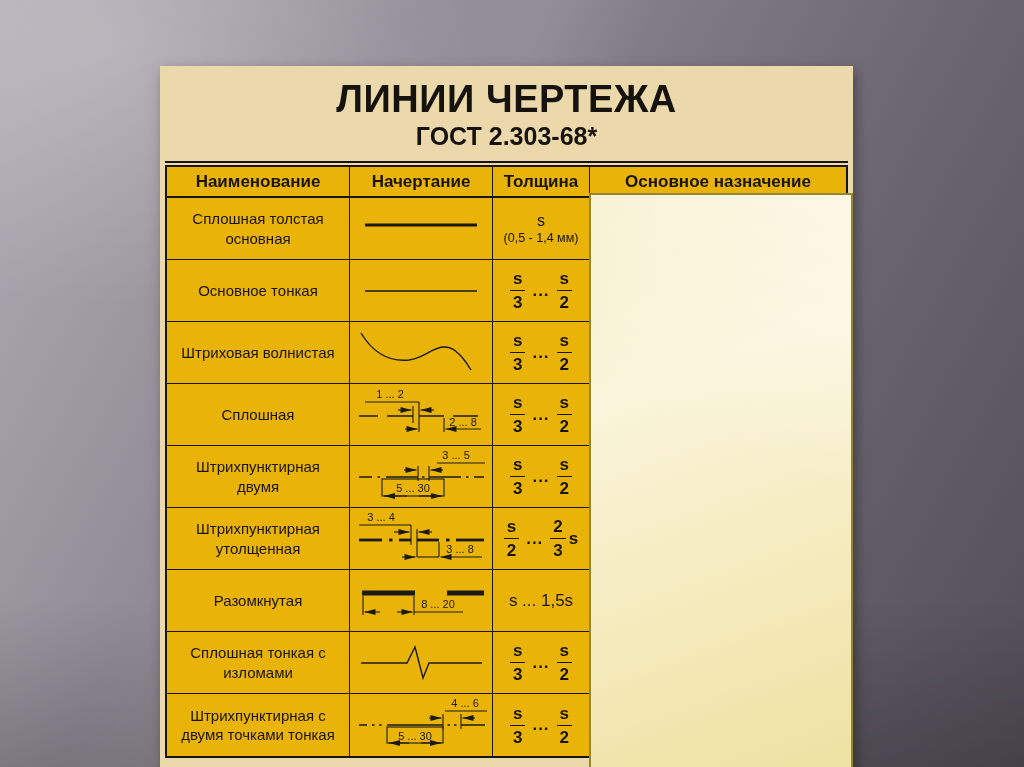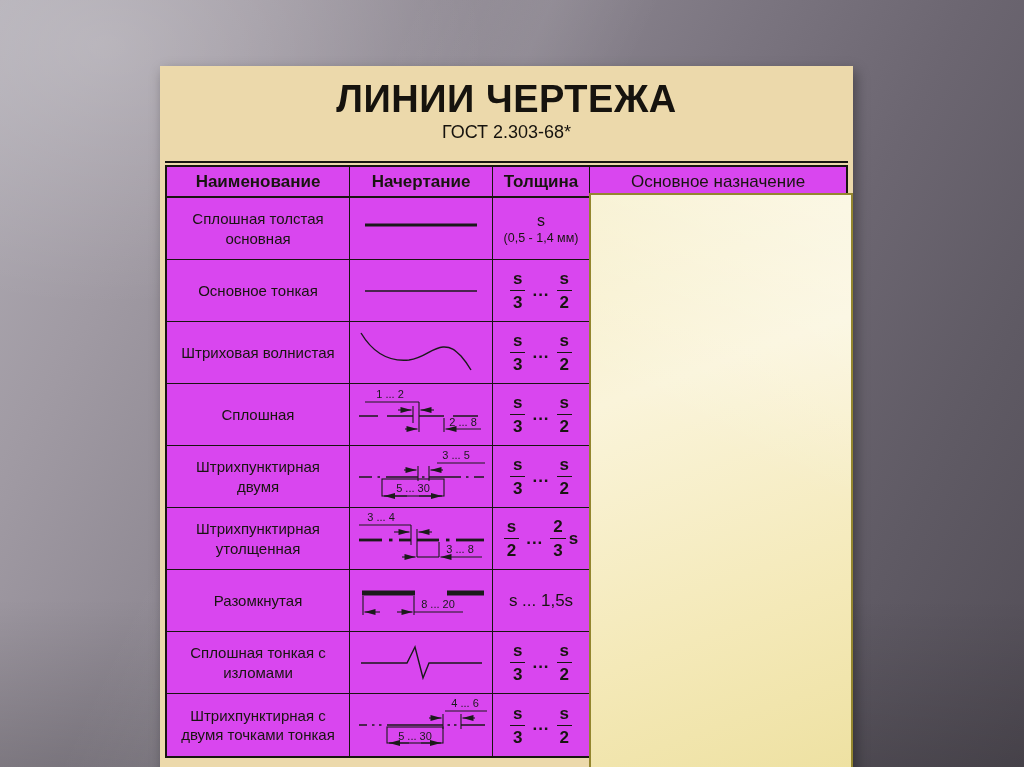--- a/index.html
+++ b/index.html
@@ -19,24 +19,24 @@
       linear-gradient(rgba(0,0,0,0) 78%,rgba(0,0,0,0.16) 100%);
   }
   .poster{
     position:absolute;left:160px;top:31px;width:693px;height:734px;
     background:#ecd9ab;
     box-shadow:3px 5px 12px rgba(0,0,0,0.35);
     margin-top:35px;
   }
   .titles{position:absolute;left:0;top:12px;width:100%;text-align:center;color:#16130e;}
   .title-main{font-size:38px;font-weight:bold;letter-spacing:0.5px;line-height:1.12;}
-  .title-sub{font-size:18px;font-weight:normal;margin-top:1px;}
+  .title-sub{font-size:25px;font-weight:bold;margin-top:1px;}
   .gost-table{
     position:absolute;left:5px;top:99px;width:683px;height:593px;
-    box-sizing:border-box;border:2px solid #181510;background:#d946ef;
+    box-sizing:border-box;border:2px solid #181510;background:#eab308;
     display:grid;
     grid-template-columns:183px 143px 97px 1fr;
     grid-template-rows:31px repeat(9,1fr);
     color:#181510;
   }
   .gost-table::before{
     content:"";position:absolute;left:-2px;right:-2px;top:-6px;height:1.5px;background:#181510;
   }
   .tr{display:contents;}
   .td{
@@ -87,21 +87,21 @@
       <div class="title-main">ЛИНИИ ЧЕРТЕЖА</div>
       <div class="title-sub">ГОСТ 2.303-68*</div>
     </div>
 
     <div class="gost-table">
 
       <div class="tr head">
         <div class="td c-name">Наименование</div>
         <div class="td c-draw">Начертание</div>
         <div class="td c-thick">Толщина</div>
-        <div class="td c-purp" style="font-weight:normal">Основное назначение</div>
+        <div class="td c-purp" style="font-weight:bold">Основное назначение</div>
       </div>
 
       <div class="tr">
         <div class="td c-name">Сплошная толстая основная</div>
         <div class="td c-draw">
           <svg class="ls" width="141" height="60" viewBox="0 0 141 60">
             <line x1="14" y1="26" x2="126" y2="26" stroke="#1a1a1a" stroke-width="3.2"></line>
           </svg>
         </div>
         <div class="td c-thick">

